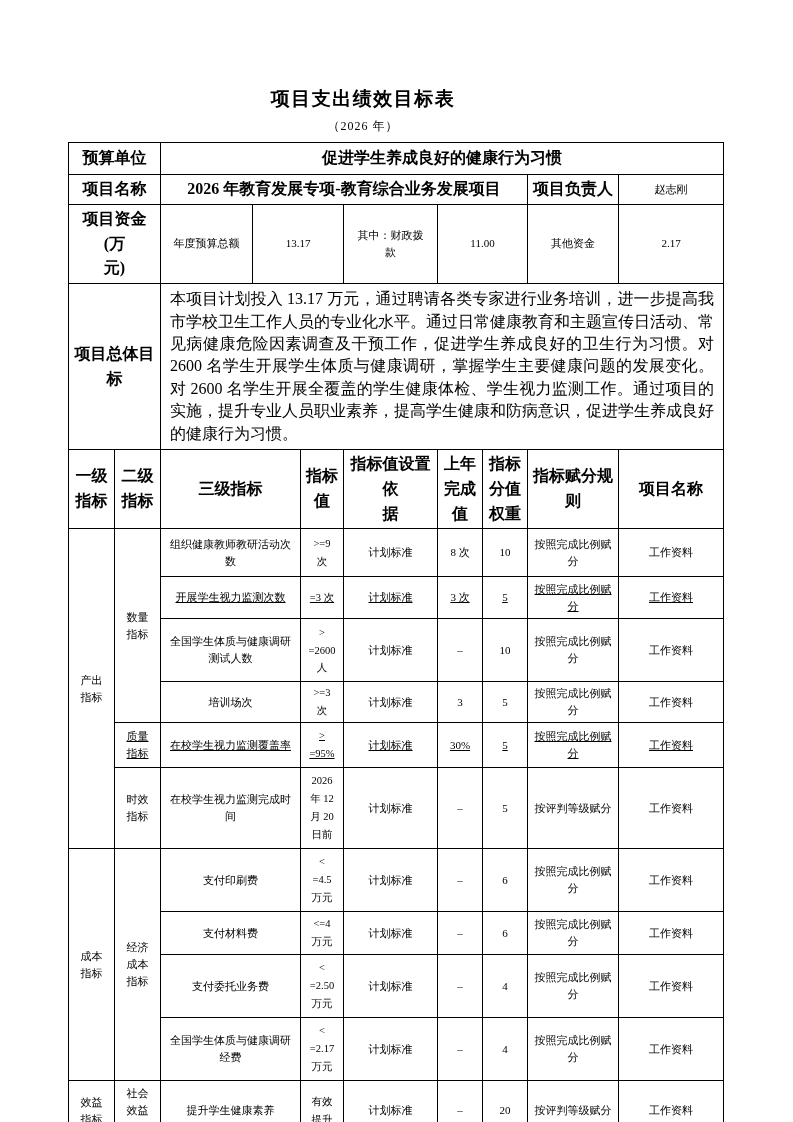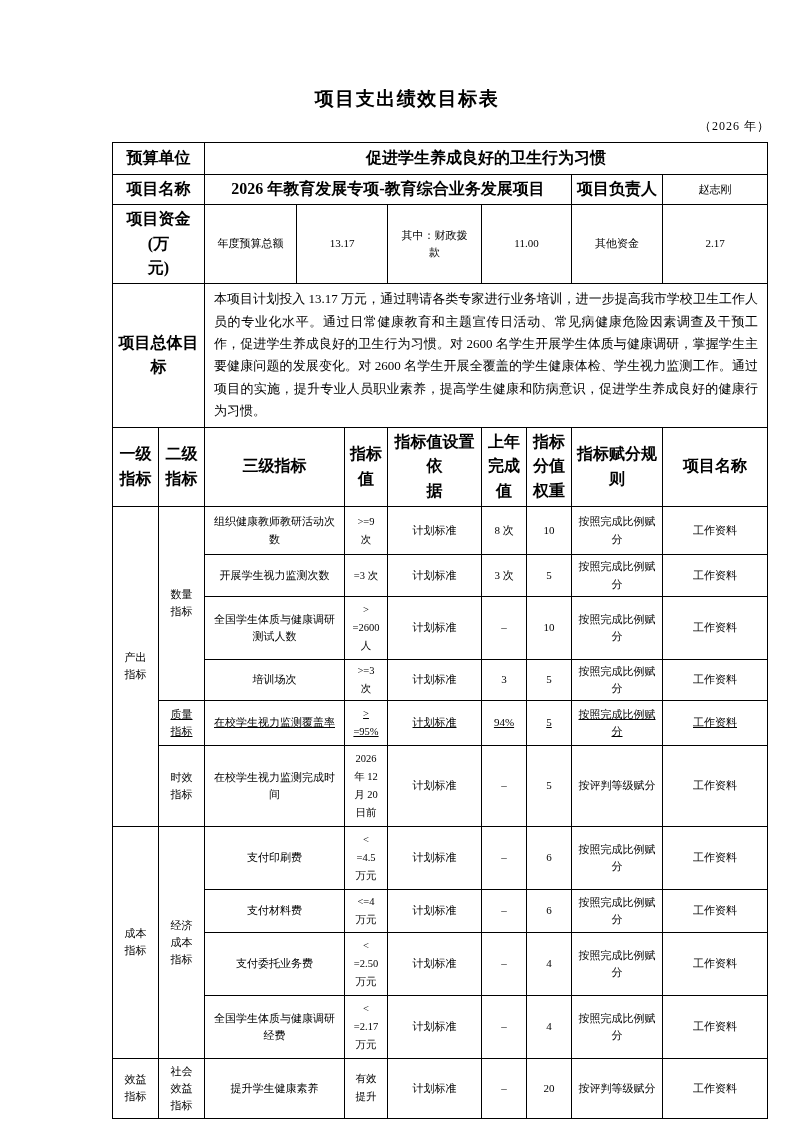--- a/index.html
+++ b/index.html
@@ -1,32 +1,32 @@
 <!DOCTYPE html>
 <html><head>
 <meta charset="utf-8">
 <style>
   html,body{margin:0;padding:0;background:#ffffff;}
   body{width:793px;height:1122px;color:#000;
        font-family:"Liberation Serif","DejaVu Serif",serif;}
-  .page{position:relative;width:726px;height:1122px;overflow:hidden;padding-left:44px;}
+  .page{position:relative;width:726px;height:1122px;overflow:hidden;}
   .doc-title{padding-top:86px;text-align:center;font-size:19px;font-weight:bold;
              letter-spacing:1.5px;line-height:26px;}
-  .doc-subtitle{text-align:right;font-size:12px;letter-spacing:1px;margin-top:6px;line-height:16px;}
+  .doc-subtitle{text-align:center;font-size:12px;letter-spacing:1px;margin-top:6px;line-height:16px;}
   table.perf{border-collapse:collapse;table-layout:fixed;width:655px;
              margin:8px 0 0 68px;border:1.5px solid #000;}
   td{border:1px solid #000;text-align:center;vertical-align:middle;
      font-size:11px;line-height:1.55;padding:2px 3px;white-space:pre-line;
      overflow:hidden;word-break:break-all;}
   td.b{font-weight:bold;font-size:16px;}
   td.goal{text-align:justify;white-space:normal;word-break:normal;
-          padding:4px 9px;font-size:13px;line-height:22.4px;}
+          padding:4px 9px;font-size:16px;line-height:22.4px;}
   td.val{font-size:10.5px;line-height:1.7;}
   tr.h32{height:32px;} tr.h29{height:29px;} tr.h36{height:36px;} tr.h113{height:113px;}
-  tr.h55{height:55px;margin-top:16px;} tr.h48{height:48px;} tr.h42{height:42px;} tr.h63{height:63px;}
+  tr.h55{height:55px;margin-top:16px;} tr.h48{height:48px;} tr.h42{height:42px;text-decoration:underline;} tr.h63{height:63px;}
   tr.h39{height:39px;} tr.h45{height:45px;text-decoration:underline;} tr.h81{height:81px;} tr.h43{height:43px;font-family:Liberation Serif, serif;}
   tr.h60{height:60px;}
   .pagenum{position:absolute;left:0;right:6px;top:1026px;text-align:center;font-size:11.5px;}
 </style>
 </head>
 <body>
 
 <div class="page">
 
   <div class="doc-title">项目支出绩效目标表</div>
@@ -42,21 +42,21 @@
         <col style="width:94px">
       <col style="width:45px">
         <col style="width:45px">
         <col style="width:91px">
       <col style="width:105px">
     </colgroup>
 
     <tbody>
         <tr class="h32">
       <td colspan="2" class="b">预算单位</td>
-      <td colspan="8" class="b">促进学生养成良好的卫生行为习惯</td>
+      <td colspan="8" class="b">促进学生养成良好的健康行为习惯</td>
     </tr>
 
     <tr class="h29">
       <td colspan="2" class="b">项目名称</td>
       <td colspan="6" class="b">2026 年教育发展专项-教育综合业务发展项目</td>
       <td class="b">项目负责人</td>
       <td>赵志刚</td>
     </tr>
 
     <tr class="h36">
@@ -150,21 +150,21 @@
       <td>工作资料</td>
     </tr>
 
     <tr class="h45">
       <td>质量
 指标</td>
       <td colspan="2">在校学生视力监测覆盖率</td>
       <td class="val">&gt;
 =95%</td>
       <td>计划标准</td>
-      <td>94%</td>
+      <td>30%</td>
       <td>5</td>
       <td>按照完成比例赋
 分</td>
       <td>工作资料</td>
     </tr>
 
     <tr class="h81">
       <td>时效
 指标</td>
       <td colspan="2">在校学生视力监测完成时

